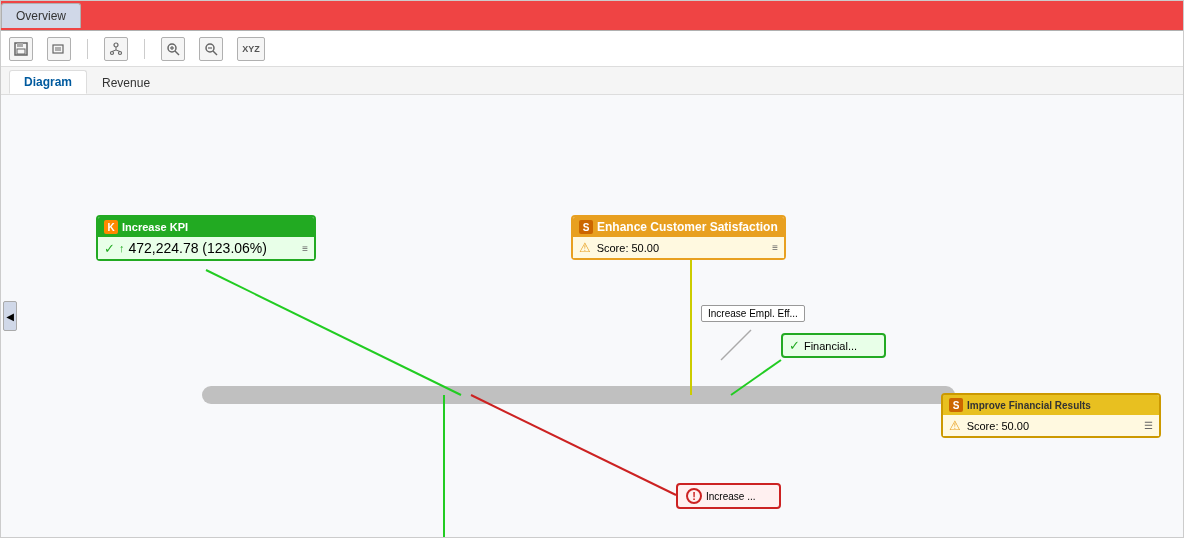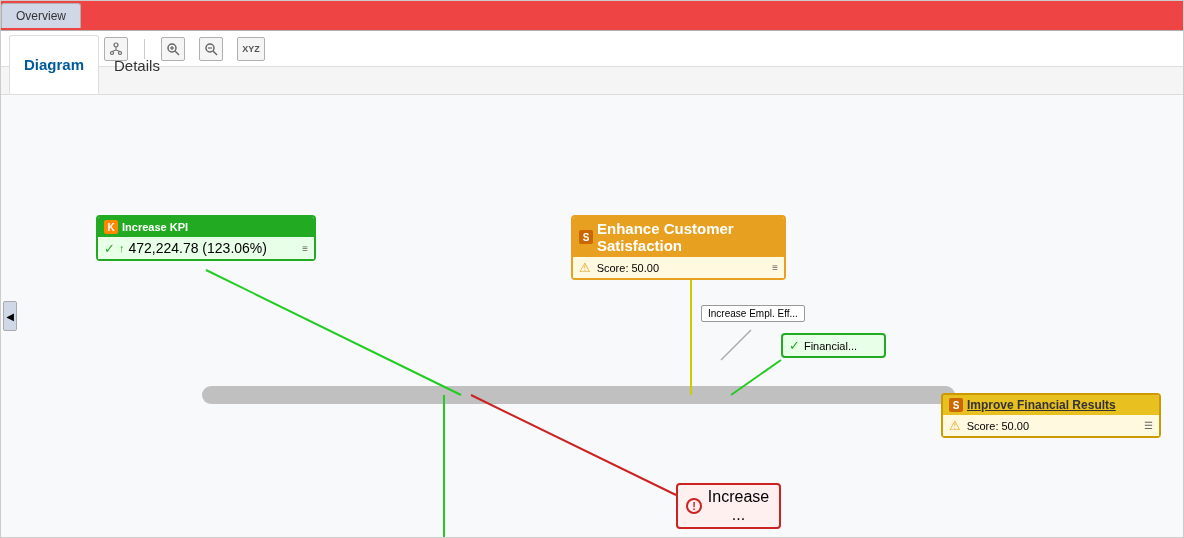--- a/index.html
+++ b/index.html
@@ -12,21 +12,21 @@
     .tab { padding: 5px 14px; font-size: 12px; cursor: pointer; border: 1px solid #b0b0b0; border-bottom: none; background: #d0d8e8; color: #333; margin-right: 2px; border-radius: 3px 3px 0 0; }
     .tab.active { background: #fff; color: #000; font-weight: bold; border-bottom: 1px solid #fff; }
 
     
     .toolbar { display: flex; align-items: center; padding: 4px 8px; background: #fff; border-bottom: 1px solid #ddd; gap: 14px; height: 36px; }
     .toolbar-btn { width: 24px; height: 24px; border: 1px solid #b0b0b0; background: #f5f5f5; cursor: pointer; display: flex; align-items: center; justify-content: center; font-size: 14px; border-radius: 2px; }
     .toolbar-separator { width: 1px; height: 20px; background: #ccc; margin: 0 2px; }
 
     
     .sub-tab-bar { display: flex; background: #f5f5f5; border-bottom: 1px solid #ddd; height: 28px; align-items: flex-end; padding-left: 8px; }
-    .sub-tab { padding: 20px 14px; font-size: 15px; cursor: pointer; border: 1px solid transparent; border-bottom: none; background: transparent; color: #333; border-radius: 3px 3px 0 0; }
+    .sub-tab { padding: 4px 14px; font-size: 12px; cursor: pointer; border: 1px solid transparent; border-bottom: none; background: transparent; color: #333; border-radius: 3px 3px 0 0; }
     .sub-tab.active { background: #fff; border: 1px solid #ddd; border-bottom: 1px solid #fff; font-weight: bold; color: #005a9e; }
 
     
     .diagram-area { flex: 1; position: relative; background: #f8f9fb; overflow: hidden; }
 
     
     .node { position: absolute; border: 2px solid #333; border-radius: 4px; font-size: 11px; cursor: pointer; }
     .node-header { display: flex; align-items: center; padding: 3px 6px; font-weight: bold; color: #fff; gap: 4px; border-radius: 2px 2px 0 0; }
     .node-body { display: flex; align-items: center; padding: 3px 6px; background: #e8ffe8; gap: 4px; }
     .node-score { display: flex; align-items: center; justify-content: space-between; padding: 3px 6px; background: #fffde8; }
@@ -88,21 +88,21 @@
           <circle cx="6" cy="6" r="4" fill="none" stroke="#666" stroke-width="1.5"></circle>
           <line x1="9" y1="9" x2="13" y2="13" stroke="#666" stroke-width="1.5"></line>
           <line x1="4" y1="6" x2="8" y2="6" stroke="#666" stroke-width="1.2"></line>
         </svg>
     </button>
     <button class="toolbar-btn" title="XYZ" style="font-size:9px; font-weight:bold; color:#555; width:28px;">XYZ</button>
   </div>
 
   <div class="sub-tab-bar">
     <div class="sub-tab active">Diagram</div>
-    <div class="sub-tab">Details</div>
+    <div class="sub-tab">Revenue</div>
   </div>
 
   <div class="diagram-area">
 
     <div class="collapse-btn">◀</div>
 
     <svg class="diagram-svg" xmlns="http://www.w3.org/2000/svg">
 
       <line x1="210" y1="300" x2="945" y2="300" stroke="#c0c0c0" stroke-width="18" stroke-linecap="round"></line>
 
@@ -129,49 +129,49 @@
         <span style="color:#22aa22; font-size:13px;">✓</span>
         <span style="color:#22aa22; font-size:11px;">↑</span>
         <span style="font-size:14px;">472,224.78 (123.06%)</span>
         <span class="filter-icon">≡</span>
       </div>
     </div>
 
     <div class="node" style="left:570px; top:120px; width:215px; border-color:#e8a020;">
       <div class="node-header" style="background:#e8a020;">
         <div class="icon-box" style="background:#cc6600; border-radius:2px; color:#fff; font-size:10px; font-weight:bold;">S</div>
-        <span style="font-size:15px;">Enhance Customer Satisfaction</span>
+        <span style="font-size:12px;">Enhance Customer Satisfaction</span>
       </div>
       <div class="node-score" style="background:#fff9e0;">
         <span style="color:#e8a020; font-size:13px;">⚠</span>
         <span style="font-size:11px; flex:1; padding-left:6px;">Score: 50.00</span>
         <span class="filter-icon">≡</span>
       </div>
     </div>
 
     <div style="position:absolute; left:700px; top:210px; background:#fff; border:1px solid #999; padding:2px 6px; font-size:10px; border-radius:2px; white-space:nowrap;">
       <span>Increase Empl. Eff...</span>
     </div>
 
     <div class="node" style="left:780px; top:238px; width:105px; border-color:#22aa22; background:#e8ffe8; padding:3px 6px; display:flex; align-items:center; gap:4px; border-radius:4px;">
       <span style="color:#22aa22; font-size:13px;">✓</span>
       <span style="font-size:11px;">Financial...</span>
     </div>
 
     <div class="node" style="left:940px; top:298px; width:220px; border-color:#cc9900;">
       <div class="node-header" style="background:#e8c020; color:#333;">
         <div class="icon-box" style="background:#cc6600; border-radius:2px; color:#fff; font-size:10px; font-weight:bold;">S</div>
-        <span style="font-size:12px;text-decoration:underline;">Improve Financial Results</span>
+        <span style="font-size:10px;">Improve Financial Results</span>
       </div>
       <div class="node-score" style="background:#fff9e0;">
         <span style="color:#e8a020; font-size:13px;">⚠</span>
         <span style="font-size:11px; flex:1; padding-left:6px;">Score: 50.00</span>
         <span class="filter-icon">☰</span>
       </div>
     </div>
 
     <div class="node" style="left:675px; top:388px; width:105px; border-color:#cc2222; background:#fff0f0; padding:3px 8px; display:flex; align-items:center; gap:4px; border-radius:4px;">
       <span style="color:#cc2222; font-size:14px; font-weight:bold; border:2px solid #cc2222; border-radius:50%; width:16px; height:16px; display:flex; align-items:center; justify-content:center; font-size:11px; flex-shrink:0;">!</span>
-      <span style="font-size:16px;text-align:center;">Increase ...</span>
+      <span style="font-size:10px;text-align:center;">Increase ...</span>
     </div>
 
   </div>
 </div>
 
 </body></html>

